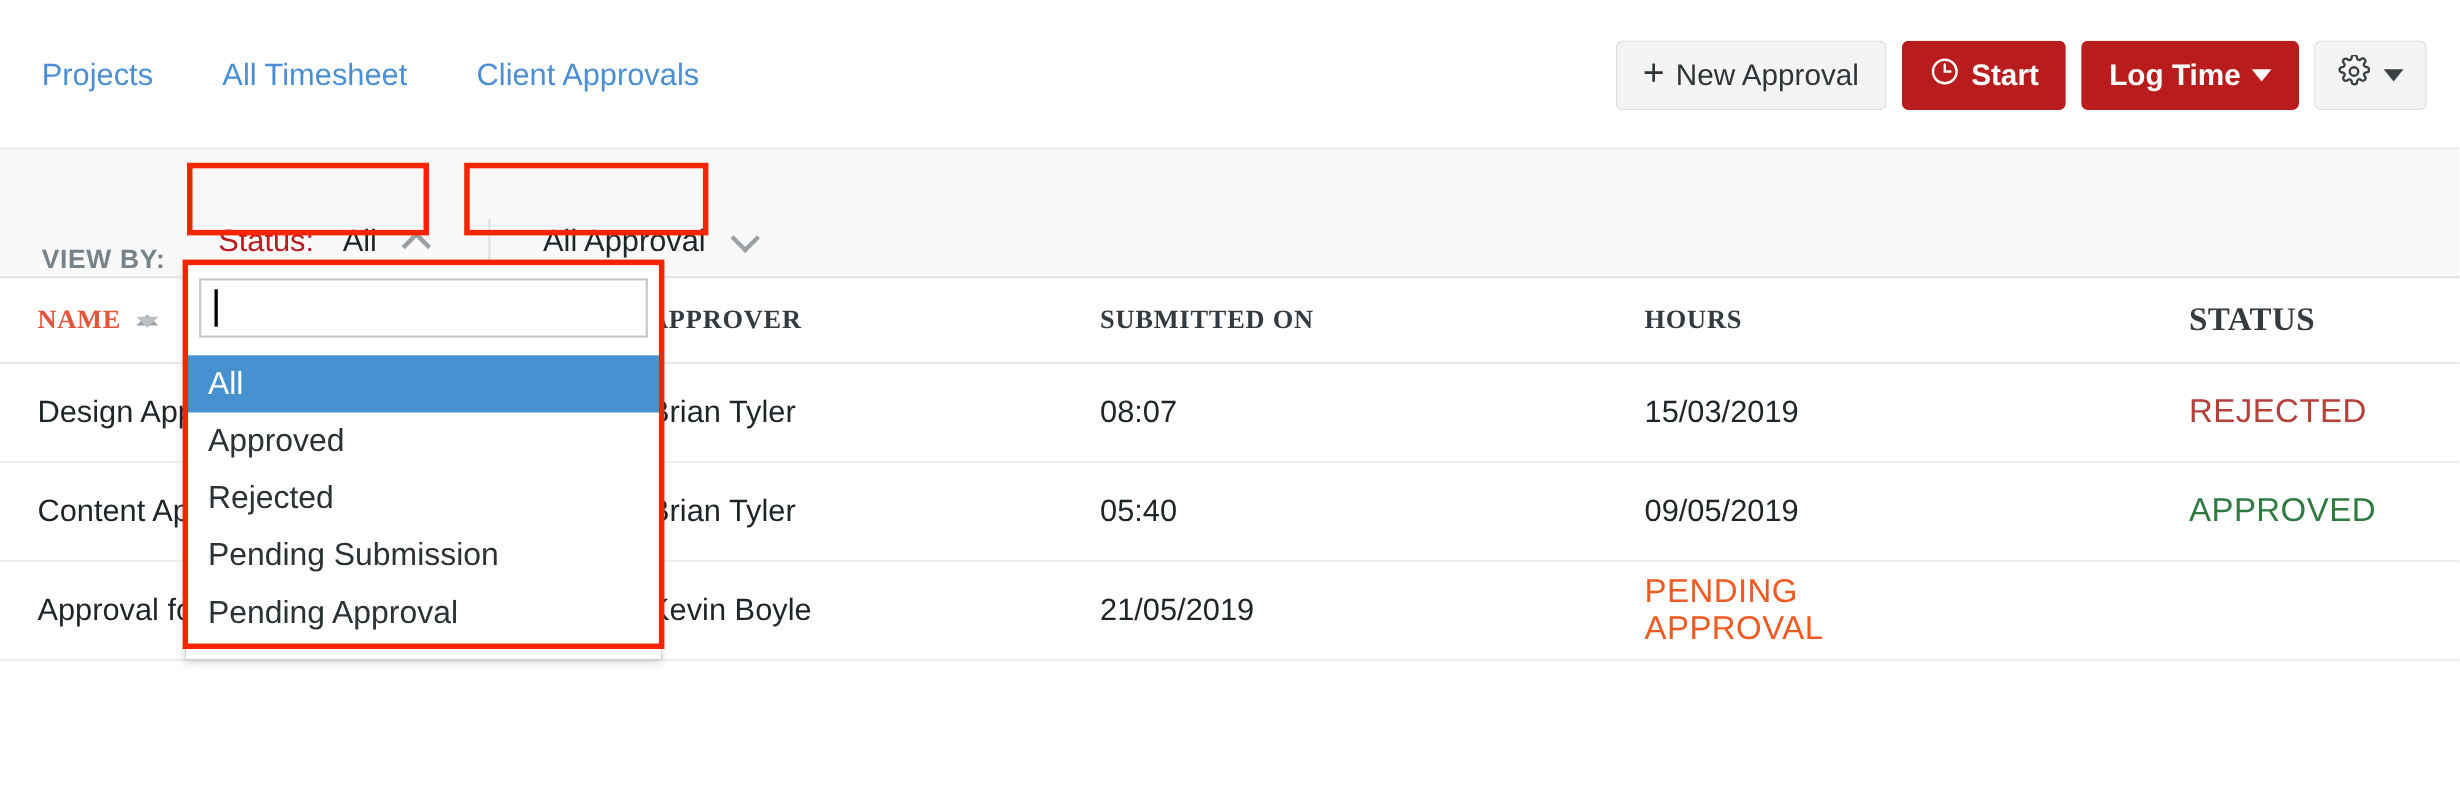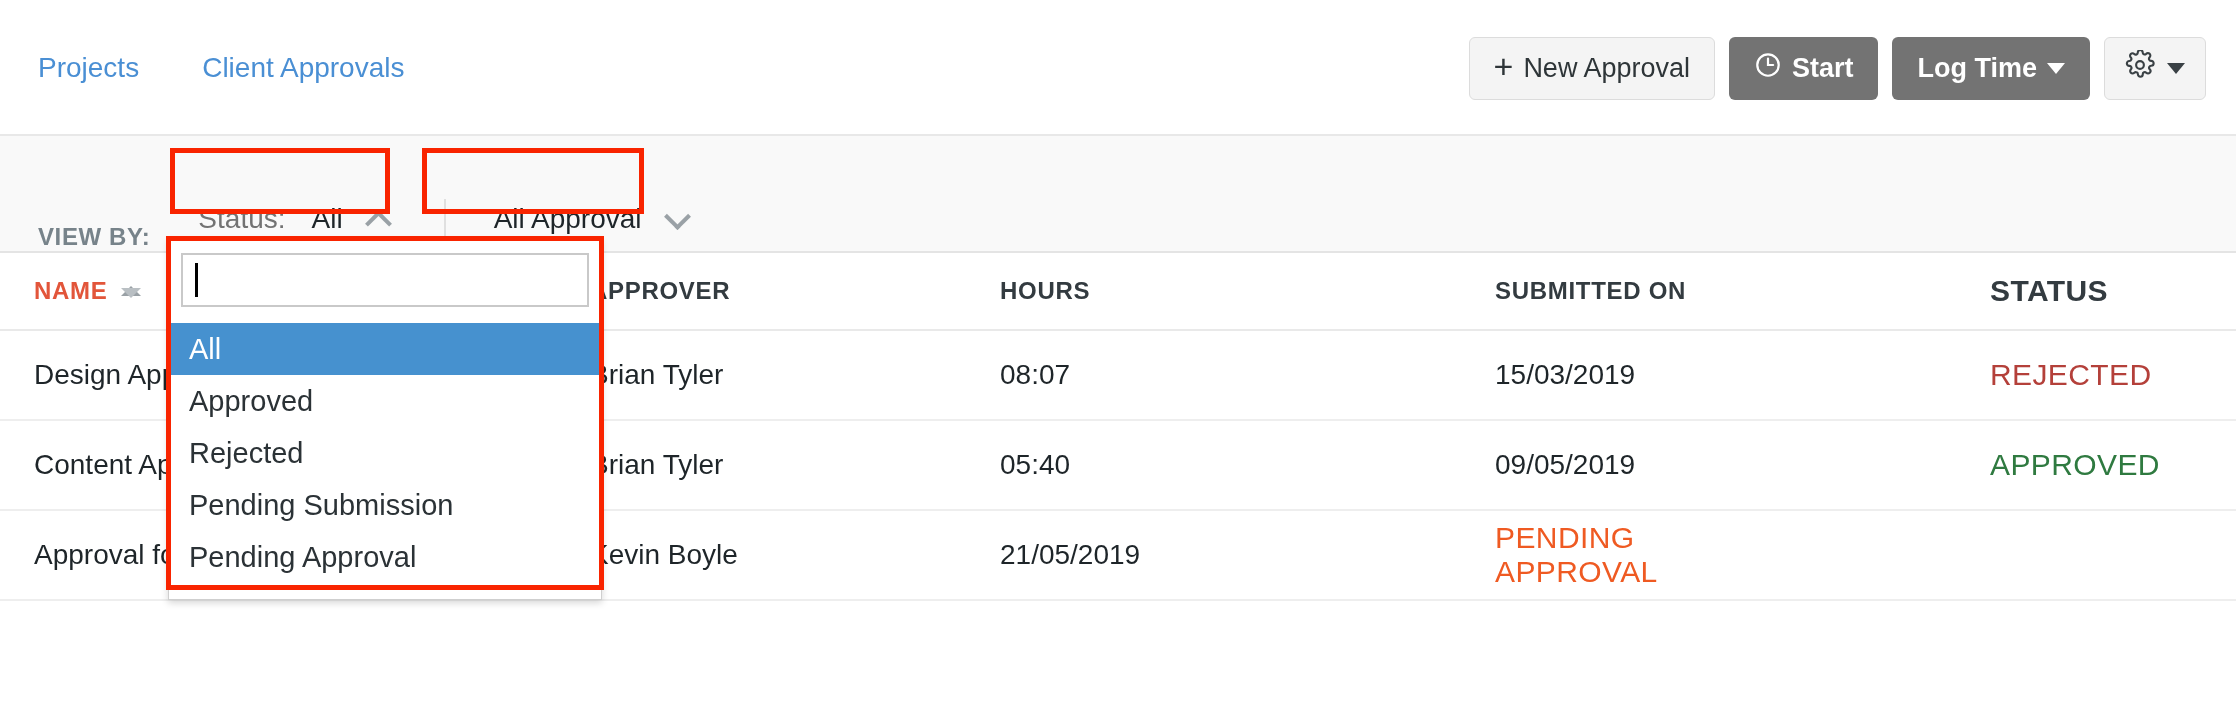--- a/index.html
+++ b/index.html
@@ -68,21 +68,21 @@
     cursor: pointer;
     white-space: nowrap;
     border: 1px solid transparent;
   }
   .btn-light {
     background: #f4f4f4;
     border: 1px solid #dcdcdc;
     color: #2e3538;
   }
   .btn-primary {
-    background: #737373;
+    background: #b91c1c;
     color: #ffffff;
     font-weight: bold;
   }
   .btn-gear {
     background: #f4f4f4;
     border: 1px solid #dcdcdc;
     color: #3a4145;
     padding: 0 20px;
     gap: 12px;
   }
@@ -121,21 +121,21 @@
     display: flex;
     align-items: center;
     height: 64px;
     padding: 0 22px;
     font-size: 28px;
     color: #1e2529;
     cursor: pointer;
     gap: 26px;
     white-space: nowrap;
   }
-  .filter .muted { color: #737373; }
+  .filter .muted { color: #b91c1c; }
   .divider-v {
     width: 2px;
     height: 52px;
     background: #e0e0e0;
     margin-left: 34px;
   }
   .chev {
     width: 19px; height: 19px;
     border-right: 4px solid #9aa1a6;
     border-bottom: 4px solid #9aa1a6;
@@ -193,20 +193,21 @@
   }
 
   
   .table { width: 100%; }
   .thead {
     display: flex;
     align-items: center;
     height: 78px;
     border-bottom: 2px solid #e9e9e9;
     background: #ffffff;
+    font-family: Liberation Serif, serif;
   }
   .th {
     font-size: 24px;
     font-weight: bold;
     letter-spacing: 0.7px;
     color: #333b40;
     display: flex;
     align-items: center;
     gap: 14px;
   }
@@ -248,20 +249,23 @@
   .st-pending  { color: #ef5a22; }
 </style>
 </head>
 <body>
 
 <div class="topbar">
 
   <div class="tabs">
     <div class="tab">
       <span>Projects</span>
+    </div>
+    <div class="tab">
+      <span>All Timesheet</span>
     </div>
     <div class="tab">
       <span>Client Approvals</span>
     </div>
   </div>
 
   <div class="actions">
 
     <div class="btn btn-light">
       <span class="plus-ico">+</span>
@@ -320,25 +324,25 @@
 <div class="table">
 
   <div class="thead">
     <div class="th name c-name">
       <span>NAME</span>
       <span class="sort-ico"></span>
     </div>
     <div class="th c-appr">
       <span>APPROVER</span>
     </div>
+    <div class="th c-sub">
+      <span>SUBMITTED ON</span>
+    </div>
     <div class="th c-hours">
       <span>HOURS</span>
-    </div>
-    <div class="th c-sub">
-      <span>SUBMITTED ON</span>
     </div>
     <div class="th c-status">
       <span>STATUS</span>
     </div>
   </div>
 
   <div class="trow">
     <div class="c-name">Design Approval</div>
     <div class="c-appr">Brian Tyler</div>
     <div class="c-hours">08:07</div>

